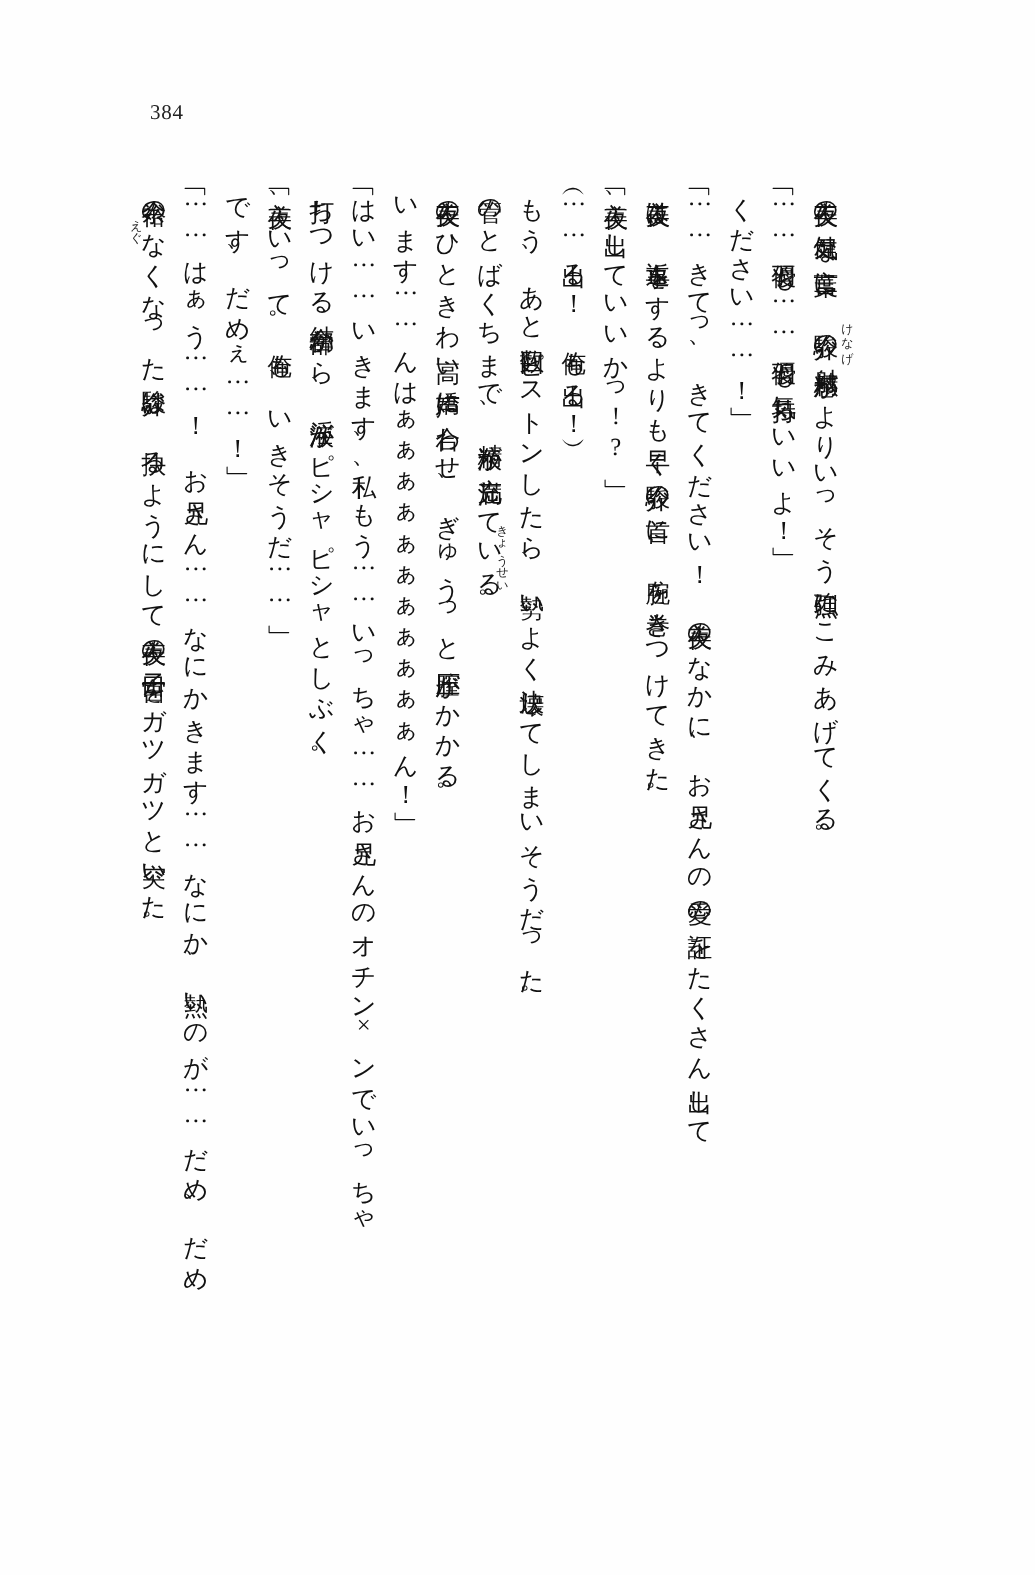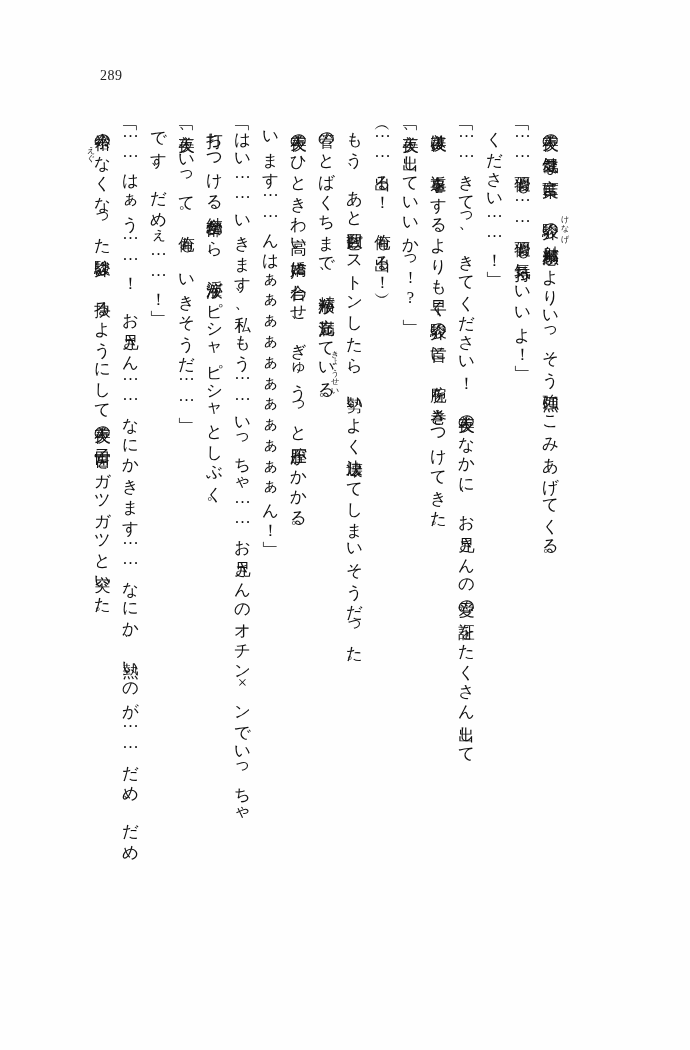--- a/index.html
+++ b/index.html
@@ -85,21 +85,21 @@
 
   #ruby-eguru { right: 596px; top: 140px; }
   #ruby-kyousei { right: 352px; top: 345px; }
   #ruby-kenage { right: 122px; top: 210px; }
 </style>
 </head>
 <body>
 
 <div id="page">
 
-  <div id="page-number">289</div>
+  <div id="page-number">384</div>
 
   <div id="text-block">
     <div class="column col-indent">余裕のなくなった駿介は、抉るようにして美夜の子宮口をガツガツと突いた。</div>
     <div class="column">「……はぁう……！　お兄さん……なにかきます……なにか、熱いのが……だめ、だめ</div>
     <div class="column">です、だめぇ……！」</div>
     <div class="column">「美夜、いって。俺も、いきそうだ……」</div>
     <div class="column">打ちつける結合部から、淫液がピシャピシャとしぶく。</div>
     <div class="column">「はい……いきます、私、もう……いっちゃ……お兄さんのオチン×ンでいっちゃ</div>
     <div class="column">います……んはぁぁぁぁぁぁぁぁぁぁぁん！」</div>
     <div class="column">美夜のひときわ高い嬌声に合わせ、ぎゅうっと膣圧がかかる。</div>

